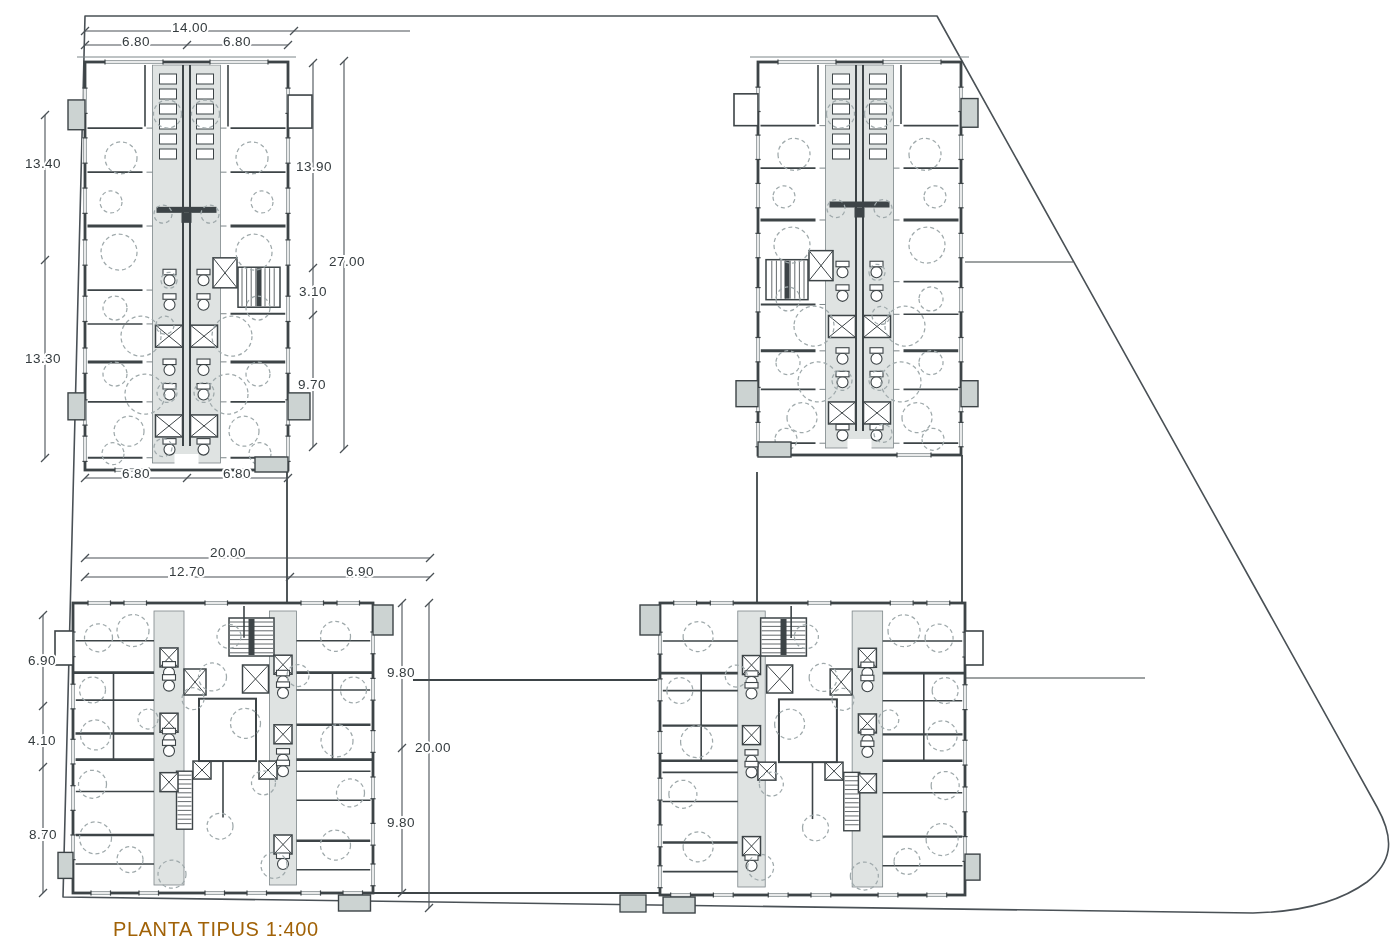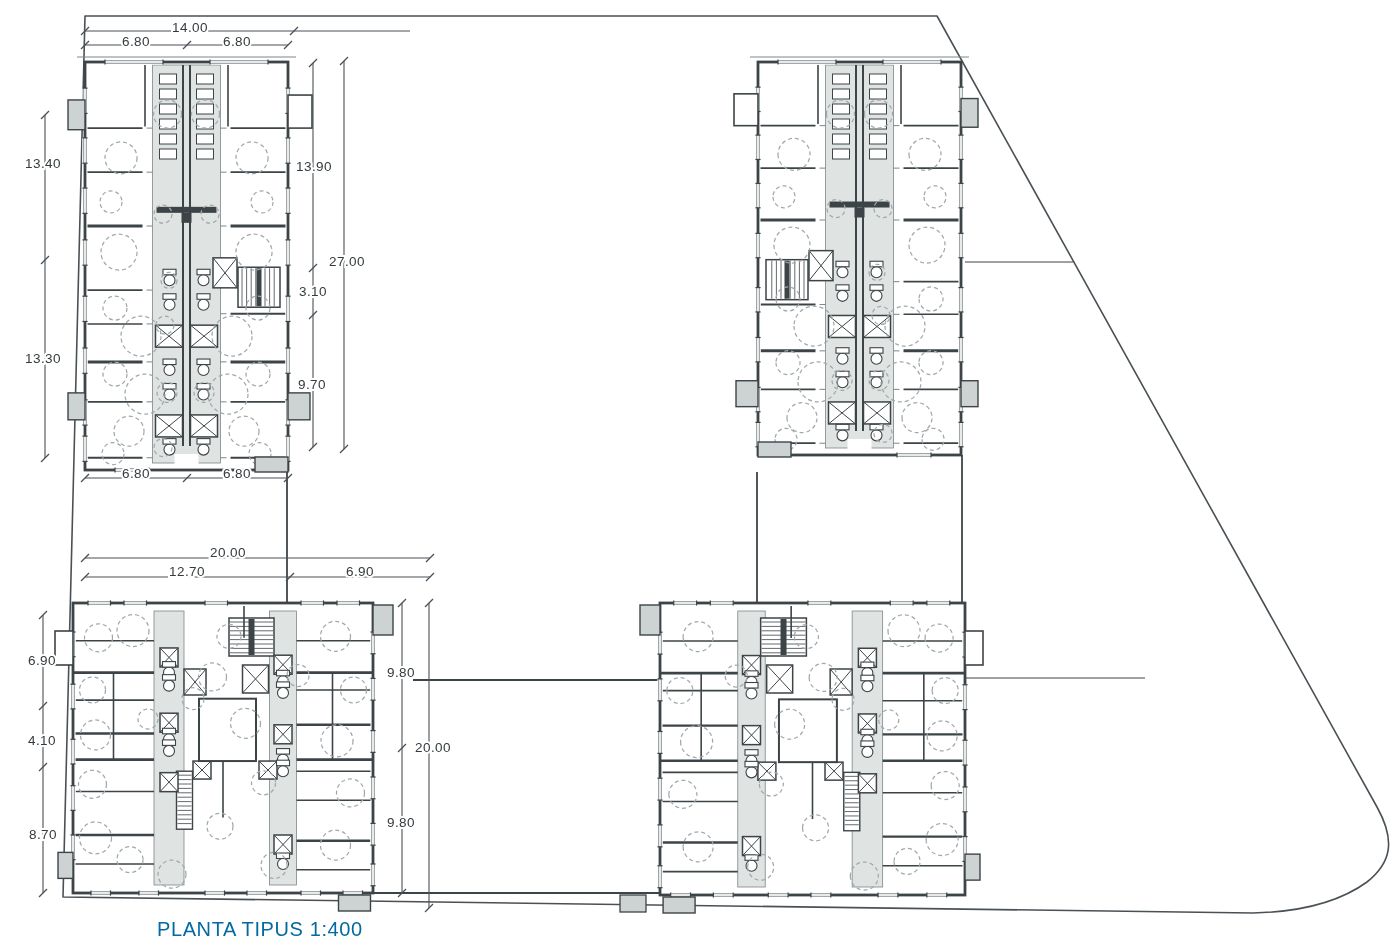--- a/index.html
+++ b/index.html
@@ -1,20 +1,20 @@
 <!DOCTYPE html>
 <html><head>
 <meta charset="utf-8">
 <style>
   html,body{margin:0;padding:0;background:#ffffff;}
   body{width:1400px;height:950px;position:relative;overflow:hidden;
        font-family:"Liberation Sans", sans-serif;}
   #stage{position:absolute;left:0;top:0;width:1400px;height:950px;text-decoration:underline;}
   #plan-title{position:absolute;left:113px;top:918px;font-size:20px;
-      color:#0369a1;letter-spacing:0.6px;white-space:nowrap;margin-left:44px;}
+      color:#a16207;letter-spacing:0.6px;white-space:nowrap;}
   svg text{font-family:"Liberation Sans", sans-serif;}
 </style>
 </head>
 <body>
 
 <div id="stage">
   <svg id="plan-svg" width="1400" height="950" viewBox="0 0 1400 950">
       <g>
         <path d="M85,16 L937,16 L1377,807 C1396,841 1391,863 1367,882 C1338,903 1297,912 1253,913 L63,897 Z" fill="none" stroke="#4a5156" stroke-width="1.6" stroke-linejoin="round"></path>
       </g>

